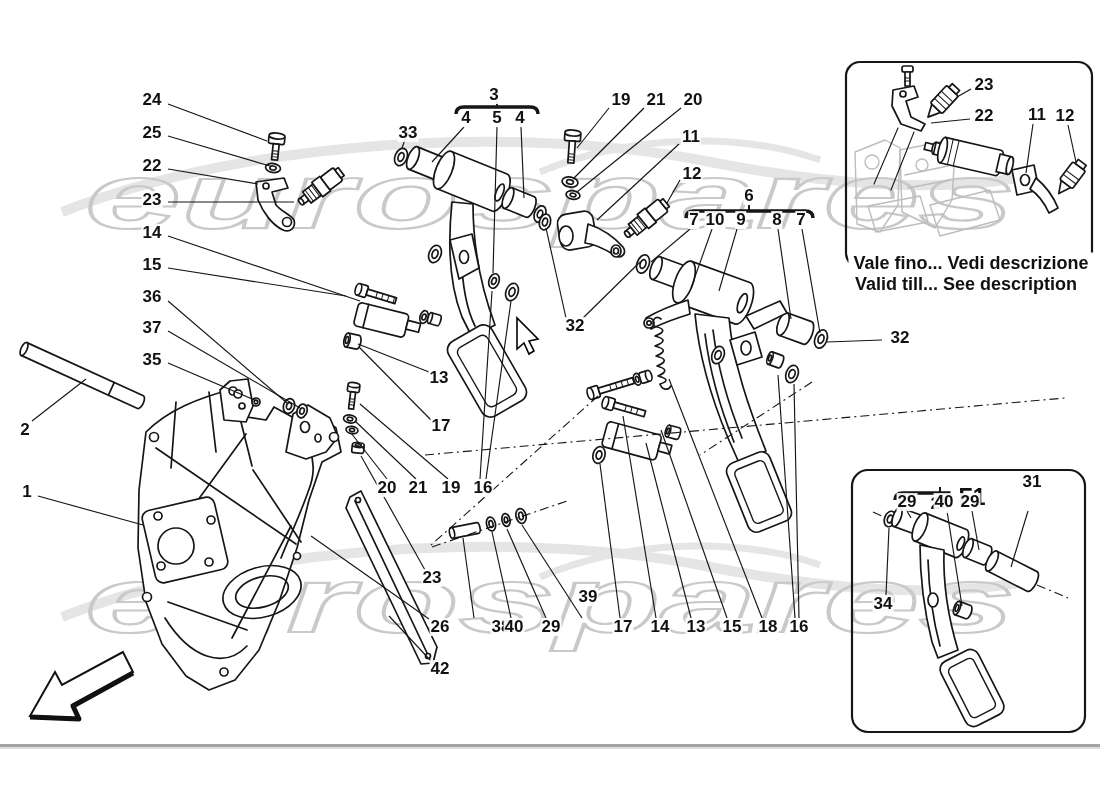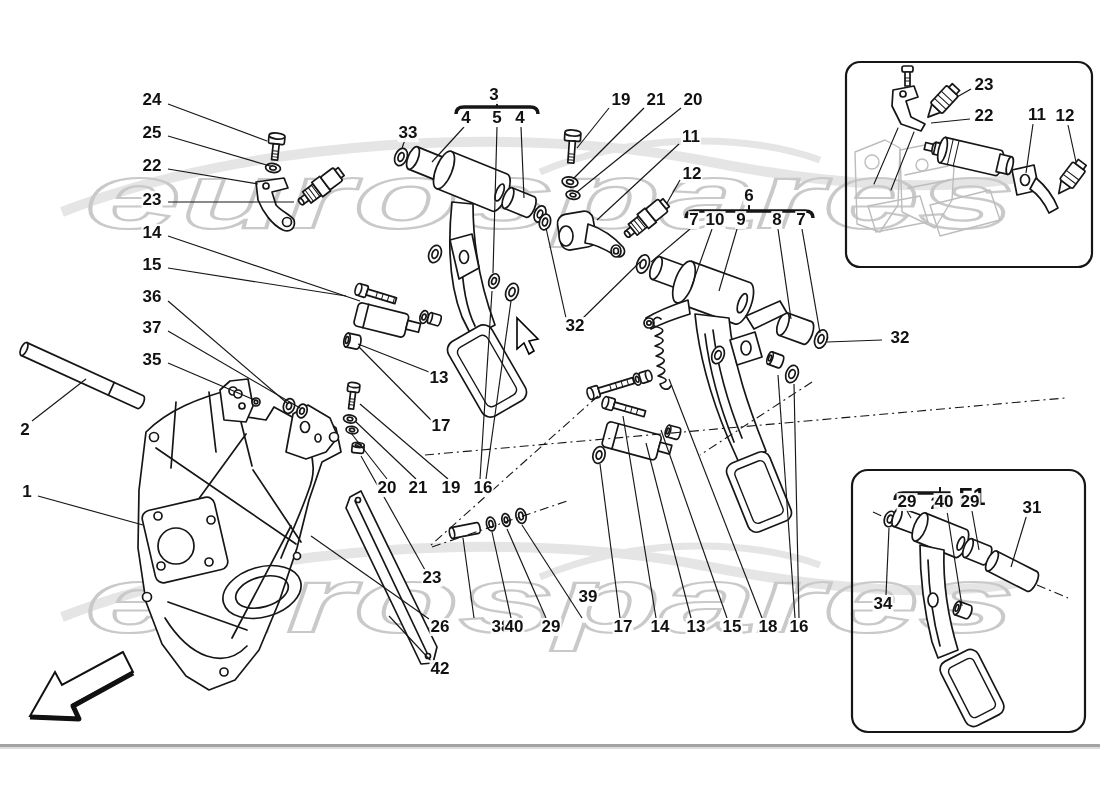--- a/index.html
+++ b/index.html
@@ -521,20 +521,22 @@
       </g>
 
   <g>
     <path d="M123,652 L62,685 L55,672 L30,716 L79,718 L72,705 L133,672 Z" fill="#fff" stroke="#111" stroke-width="2"></path>
     <path d="M30,717 L79,719 L73,706 L133,673" fill="none" stroke="#111" stroke-width="5" stroke-linejoin="round"></path>
   </g>
 
   <path d="M517,318 L517,349 L524,343 L529,354 L534,351 L529,341 L538,339 Z" fill="#fff" stroke="#000" stroke-width="1.6"></path>
 </svg>
 
+<div class="caption" style="left:971px;top:263px;">Vale fino... Vedi descrizione</div>
+<div class="caption" style="left:966px;top:284px;">Valid till... See description</div>
 <div class="inset-title" style="left:972px;top:468px;margin-top:29px;">F1</div>
 
 <div id="labels">
       <div class="callout" style="left: 152px; top: 100px;">24</div>
       <div class="callout" style="left: 152px; top: 133px;">25</div>
       <div class="callout" style="left: 152px; top: 166px;">22</div>
       <div class="callout" style="left: 152px; top: 200px;">23</div>
       <div class="callout" style="left: 152px; top: 233px;">14</div>
       <div class="callout" style="left: 152px; top: 265px;">15</div>
       <div class="callout" style="left: 152px; top: 297px;">36</div>
@@ -580,20 +582,20 @@
       <div class="callout" style="left: 799px; top: 627px;">16</div>
       <div class="callout" style="left: 440px; top: 669px;">42</div>
       <div class="callout" style="left: 984px; top: 85px;">23</div>
       <div class="callout" style="left: 984px; top: 116px;">22</div>
       <div class="callout" style="left: 1037px; top: 115px;">11</div>
       <div class="callout" style="left: 1065px; top: 116px;">12</div>
       <div class="callout" style="left: 940px; top: 504px;">28</div>
       <div class="callout" style="left: 907px; top: 502px;">29</div>
       <div class="callout" style="left: 944px; top: 502px;">40</div>
       <div class="callout" style="left: 970px; top: 502px;">29</div>
-      <div class="callout" style="left: 1032px; top: 508px;">31</div>
+      <div class="callout" style="left: 1032px; top: 482px;">31</div>
       <div class="callout" style="left: 883px; top: 604px;">34</div>
     </div>
 
 <div class="divider" style="top:744px;height:3px;background:#a3a3a3;"></div>
 <div class="divider" style="top:747px;height:2px;background:#dcdcdc;"></div>
 
 </div>
 
 </body></html>

